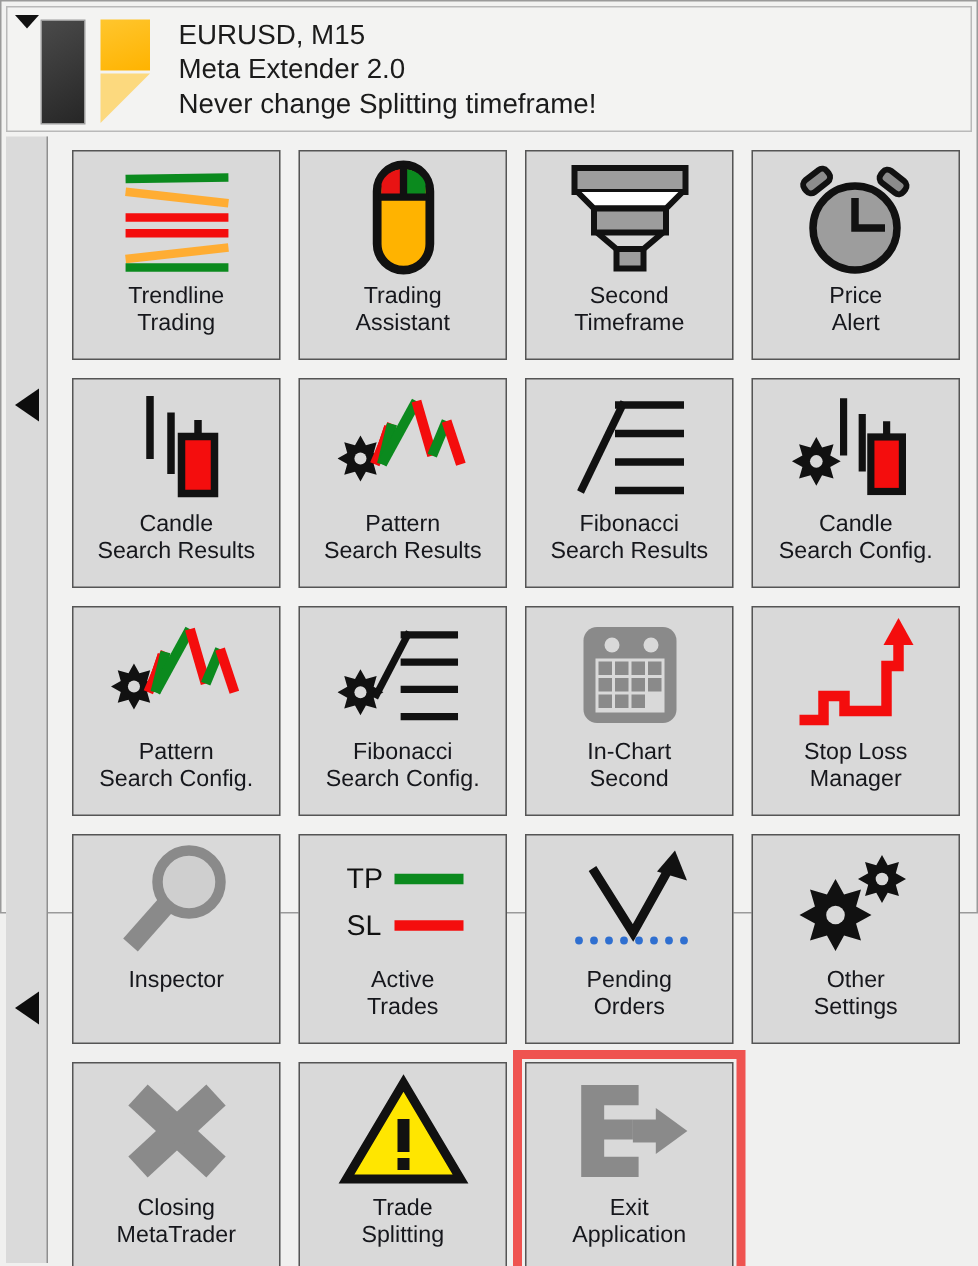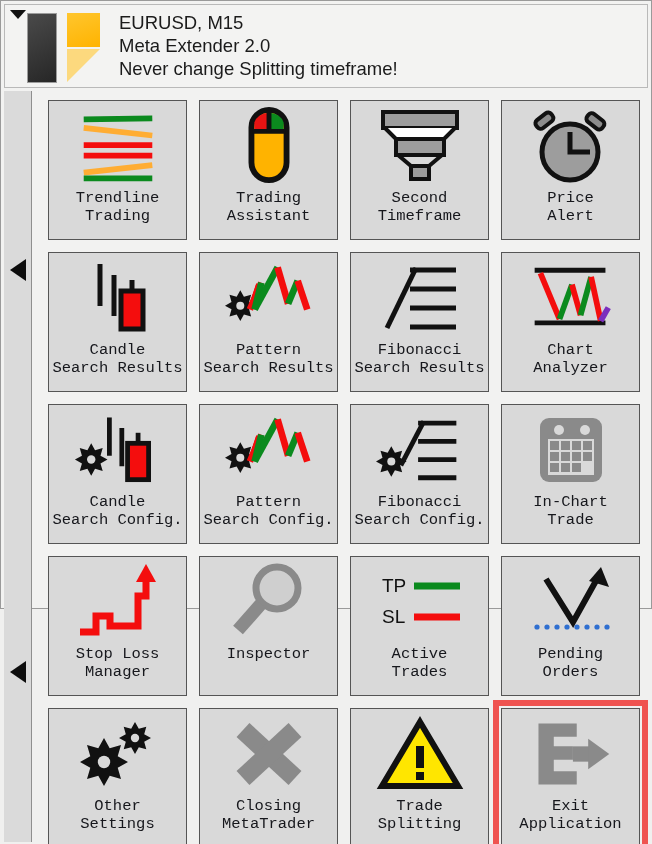--- a/index.html
+++ b/index.html
@@ -114,21 +114,20 @@
     display: flex; align-items: center; justify-content: center;
     padding-top: 4px;
   }
   .btn-label {
     font-size: 15.5px;
     line-height: 18px;
     color: #16171c;
     text-align: center;
     white-space: pre-line;
     margin-top: 2px;
-    font-family: Liberation Mono, monospace;
   }
 </style>
 </head>
 <body>
 
 <div id="app">
 
   <div id="header">
     <div id="collapse-tri"></div>
 
@@ -266,40 +265,20 @@
                 <line x1="11" y1="70" x2="40" y2="10"></line>
                 <line x1="34" y1="12" x2="80" y2="12"></line>
                 <line x1="34" y1="31" x2="80" y2="31"></line>
                 <line x1="34" y1="50" x2="80" y2="50"></line>
                 <line x1="34" y1="69" x2="80" y2="69"></line>
               </g>
             </svg>
           </div>
           <div class="btn-label">Fibonacci
 Search Results</div>
-        </div>
-      </div>
-      <div class="cell">
-        <div class="btn">
-          <div class="icon-wrap">
-            <svg width="88" height="80" viewBox="0 0 92 80" xmlns="http://www.w3.org/2000/svg">
-              <g stroke-width="5" stroke-linecap="butt">
-                <line x1="8" y1="11" x2="82" y2="11" stroke="#111"></line>
-                <line x1="8" y1="66" x2="82" y2="66" stroke="#111"></line>
-                <polyline points="14,14 34,62" fill="none" stroke="#f40d0d" stroke-width="6"></polyline>
-                <polyline points="34,62 47,26" fill="none" stroke="#0b8a1e" stroke-width="6"></polyline>
-                <polyline points="47,26 56,58" fill="none" stroke="#f40d0d" stroke-width="6"></polyline>
-                <polyline points="56,58 67,18" fill="none" stroke="#0b8a1e" stroke-width="6"></polyline>
-                <polyline points="67,18 77,64" fill="none" stroke="#f40d0d" stroke-width="6"></polyline>
-                <polyline points="77,64 85,50" fill="none" stroke="#7b2fbe" stroke-width="6"></polyline>
-              </g>
-            </svg>
-          </div>
-          <div class="btn-label">Chart
-Analyzer</div>
         </div>
       </div>
       <div class="cell">
         <div class="btn">
           <div class="icon-wrap">
             <svg width="88" height="80" viewBox="0 0 92 80" xmlns="http://www.w3.org/2000/svg">
               <path d="M18.0 33.0 L22.0 40.3 L30.0 38.0 L27.7 46.0 L35.0 50.0 L27.7 54.0 L30.0 62.0 L22.0 59.7 L18.0 67.0 L14.0 59.7 L6.0 62.0 L8.3 54.0 L1.0 50.0 L8.3 46.0 L6.0 38.0 L14.0 40.3 Z" fill="#111" fill-rule="evenodd"></path>
               <circle cx="18" cy="50" r="4.4" fill="#d9d9d9"></circle>
               <g>
                 <line x1="37" y1="6" x2="37" y2="46" stroke="#111" stroke-width="5"></line>
@@ -373,21 +352,21 @@
                   <rect x="45" y="42" width="9" height="9"></rect>
                   <rect x="56" y="42" width="9" height="9"></rect>
                   <rect x="23" y="53" width="9" height="9"></rect>
                   <rect x="34" y="53" width="9" height="9"></rect>
                   <rect x="45" y="53" width="9" height="9"></rect>
                 </g>
               </g>
             </svg>
           </div>
           <div class="btn-label">In-Chart
-Trade</div>
+Second</div>
         </div>
       </div>
       <div class="cell">
         <div class="btn">
           <div class="icon-wrap">
             <svg width="88" height="80" viewBox="0 0 88 80" xmlns="http://www.w3.org/2000/svg">
               <g fill="none" stroke="#f40d0d" stroke-width="7" stroke-linejoin="miter">
                 <polyline points="6,70 22,70 22,54 36,54 36,64 64,64 64,34 72,34 72,14"></polyline>
               </g>
               <polygon points="72,2 62,20 82,20" fill="#f40d0d"></polygon>

